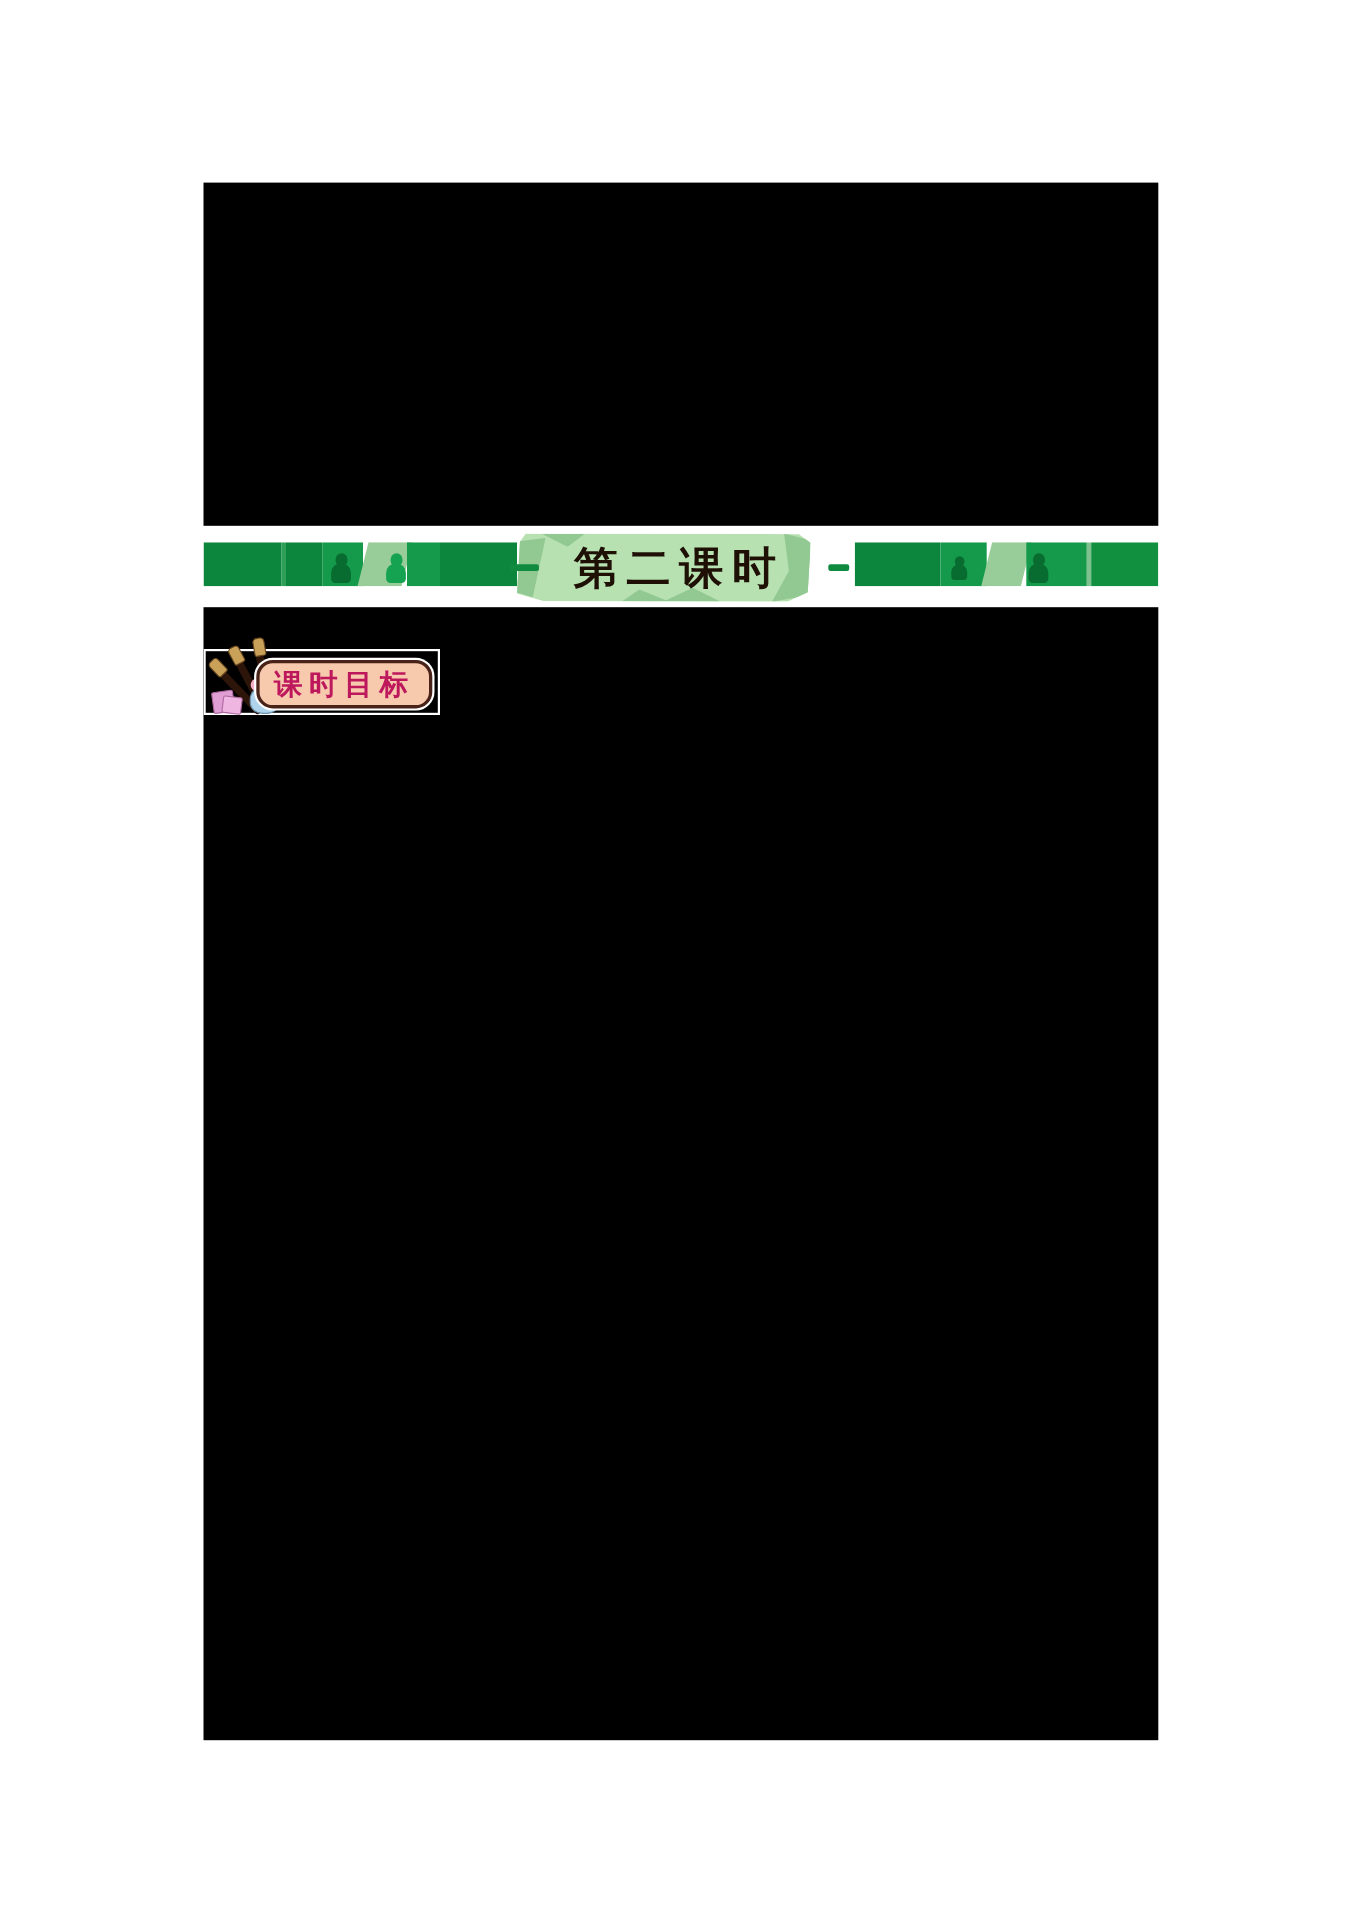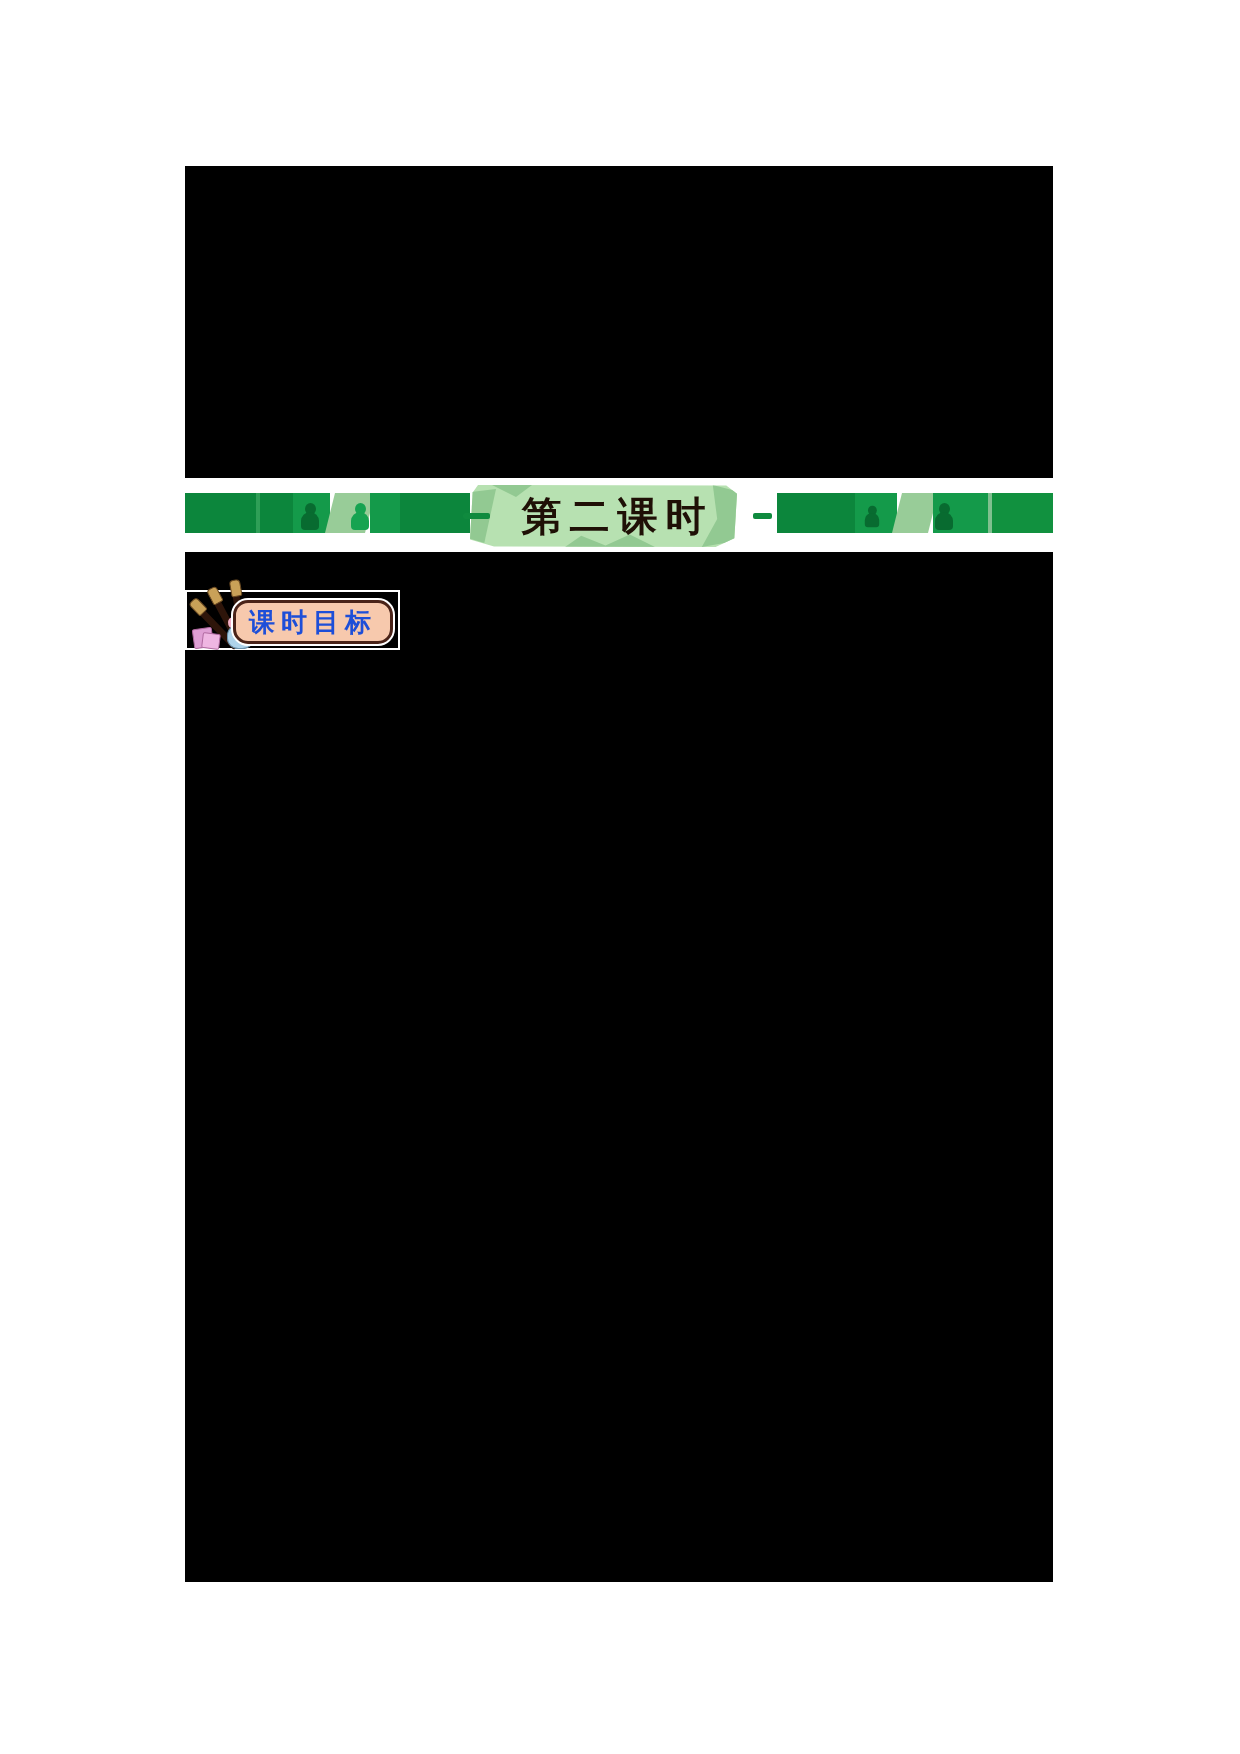--- a/index.html
+++ b/index.html
@@ -53,21 +53,21 @@
 
   
   .badge-box { position:absolute; border:2px solid #ffffff; background:#000000; }
   .badge-goals   { left:0; top:38px;  width:215px; height:60px; }
   .badge-process { left:1px; top:203px; width:216px; height:83px; }
 
   .pill {
     position:absolute; background:#f7c9ad; border:3px solid #4a2318; border-radius:15px;
     box-shadow:0 0 0 2px #ffffff;
     display:flex; align-items:center; justify-content:center;
-    font-weight:bold; font-size:26px; letter-spacing:6px; color:#1d4ed8; white-space:nowrap;
+    font-weight:bold; font-size:26px; letter-spacing:6px; color:#be185d; white-space:nowrap;
   }
   .pill-goals   { left:46px; top:8px;  width:160px; height:44px; }
   .pill-process { left:20px; top:16px; width:163px; height:43px; }
 
   
   .brushes { position:absolute; left:0; top:-2px; width:76px; height:64px; }
   .brush { position:absolute; width:7px; height:52px; background:#2e150a; border-radius:3px;
     transform-origin:50% 100%; }
   .brush::before { content:""; position:absolute; top:-13px; left:-1px; width:9px; height:15px;
     background:#c9a158; border:1px solid #6b4a22; border-radius:4px 4px 2px 2px; }

